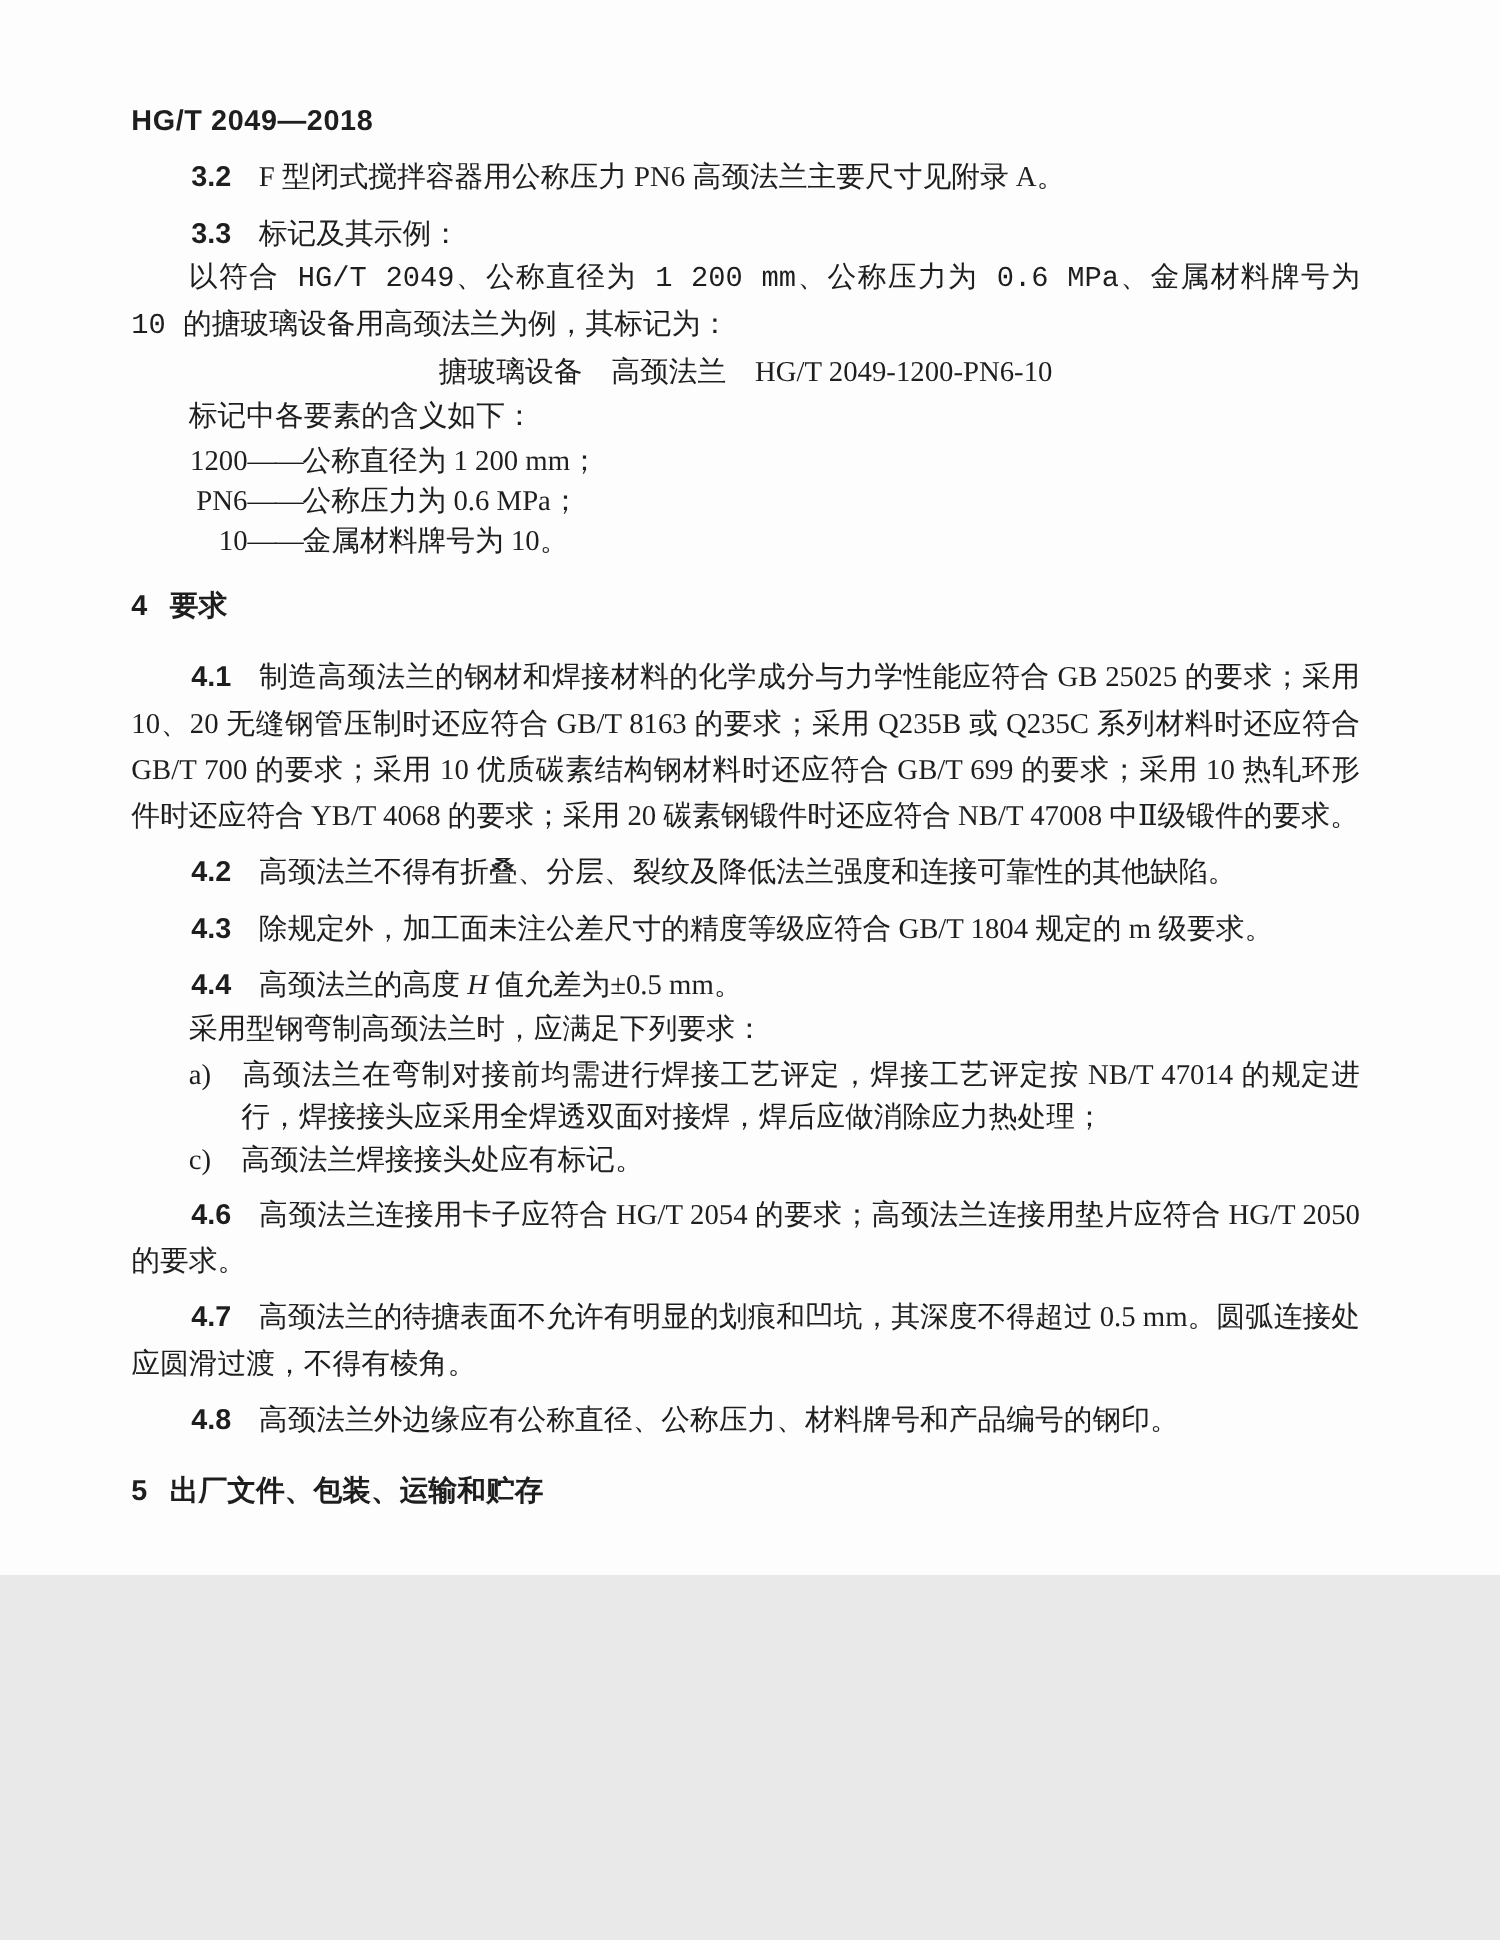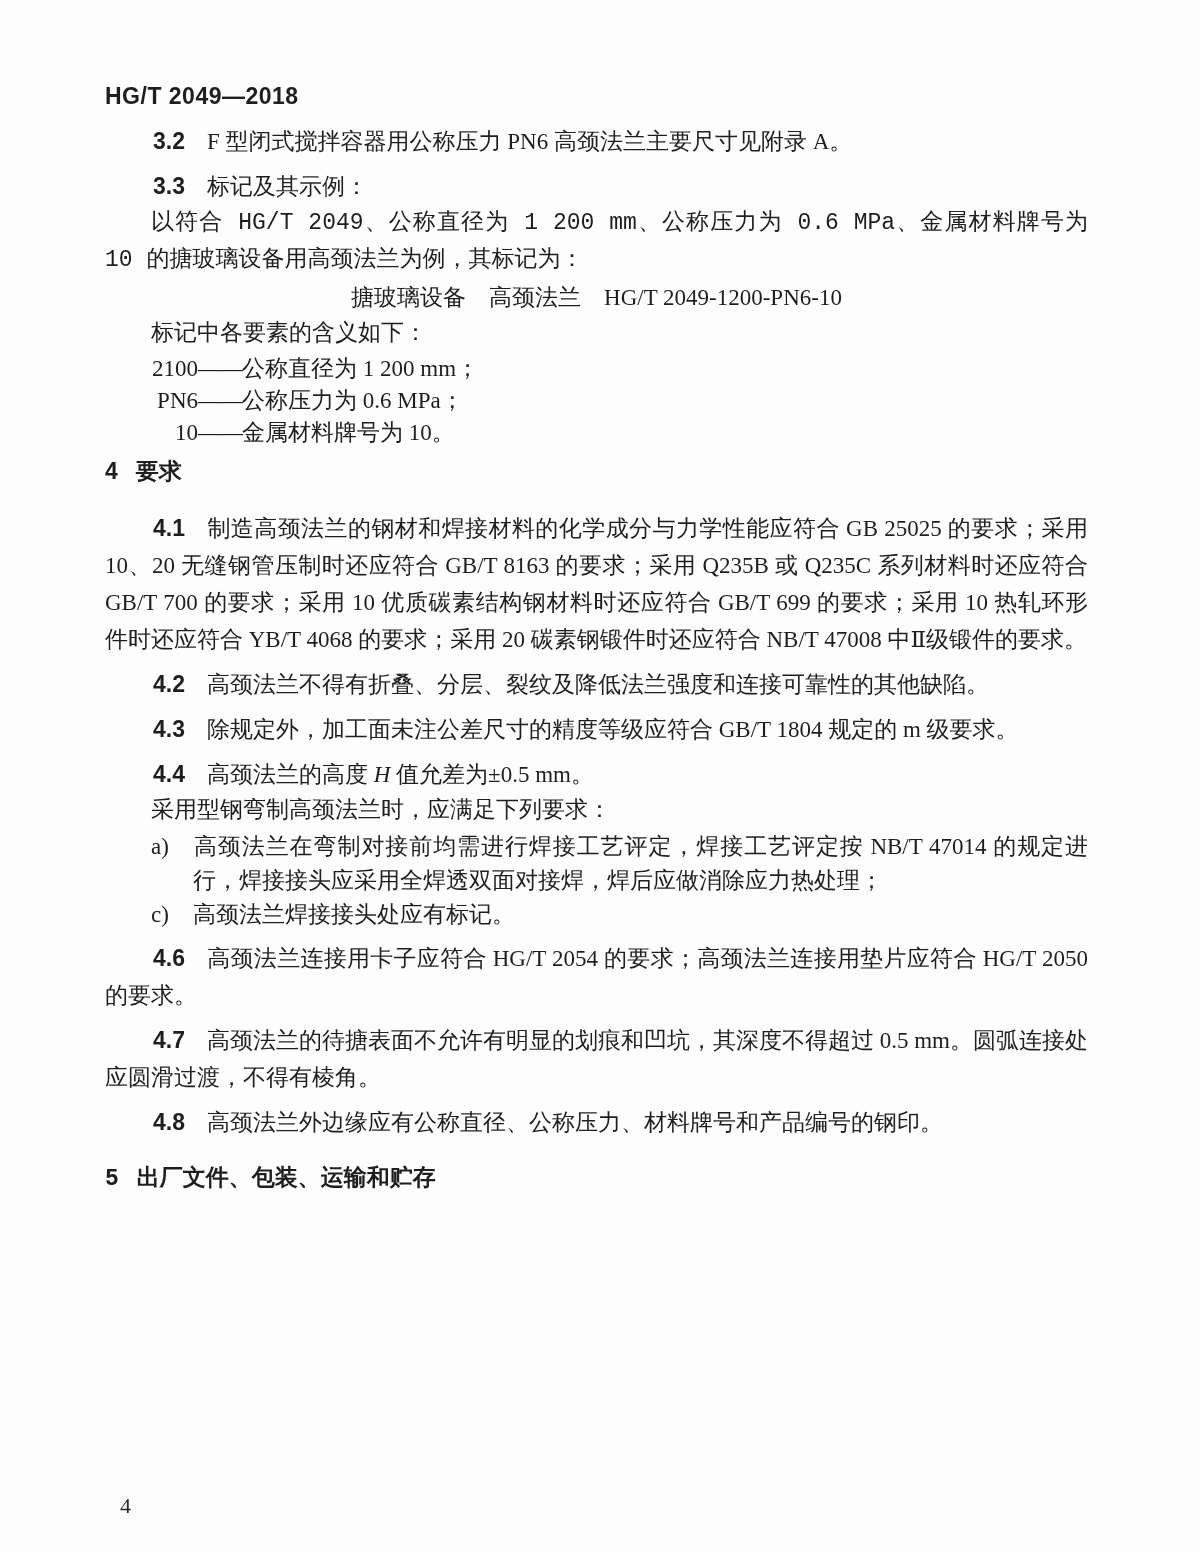--- a/index.html
+++ b/index.html
@@ -1,18 +1,18 @@
 <!DOCTYPE html>
 <html lang="zh"><head>
 <meta charset="utf-8">
 <style>
   html,body{margin:0;padding:0;background:#e9e9e9;}
   .page{
     position:relative;
-    width:1200px;height:1552px;
+    width:1200px;height:1260px;
     box-sizing:border-box;
     margin:0 auto;
     background:#fdfdfd;
     color:#1e1e1e;
     font-family:"Liberation Serif","DejaVu Serif",serif;
     font-size:23px;
     line-height:37px;
     padding:78px 112px 12px 105px;
     text-align:justify;
     overflow:hidden;
@@ -36,23 +36,23 @@
   .clause.gap-41{margin-top:20px;}
   .clause.gap-51{margin-top:26px;}
   .para-indent{text-indent:46px;font-family:Liberation Mono, monospace;}
   .center-line{text-align:center;}
   .def-line{line-height:32px;}
   .def-term{display:inline-block;width:93px;text-align:right;}
   .def-dash{letter-spacing:-1px;}
   .heading{
     font-family:"Liberation Sans","DejaVu Sans",sans-serif;
     font-weight:bold;
-    margin-top:4px;
+    margin-top:17px;
   }
-  .heading.h5{margin-top:20px;font-family:Liberation Mono, monospace;}
+  .heading.h5{margin-top:20px;}
   .heading .htitle{margin-left:18px;}
   .item{
     padding-left:88px;
     text-indent:-42px;
     line-height:34px;
   }
   .item-label{display:inline-block;width:42px;text-indent:0;}
   .var{font-style:italic;font-family:"Liberation Serif","DejaVu Serif",serif;}
   .page-number{
     position:absolute;
@@ -77,21 +77,21 @@
     <span class="cnum">3.3</span><span>标记及其示例：</span>
   </p>
 
   <p class="para-indent">以符合 HG/T 2049、公称直径为 1 200 mm、公称压力为 0.6 MPa、金属材料牌号为 10 的搪玻璃设备用高颈法兰为例，其标记为：</p>
 
   <p class="center-line">搪玻璃设备　高颈法兰　HG/T 2049-1200-PN6-10</p>
 
   <p class="para-indent">标记中各要素的含义如下：</p>
 
   <p class="def-line">
-    <span class="def-term">2100</span><span class="def-dash">——</span><span>公称直径为 1 200 mm；</span>
+    <span class="def-term">1200</span><span class="def-dash">——</span><span>公称直径为 1 200 mm；</span>
   </p>
   <p class="def-line">
     <span class="def-term">PN6</span><span class="def-dash">——</span><span>公称压力为 0.6 MPa；</span>
   </p>
   <p class="def-line">
     <span class="def-term">10</span><span class="def-dash">——</span><span>金属材料牌号为 10。</span>
   </p>
 
   <p class="heading">
     <span>4</span><span class="htitle">要求</span>

